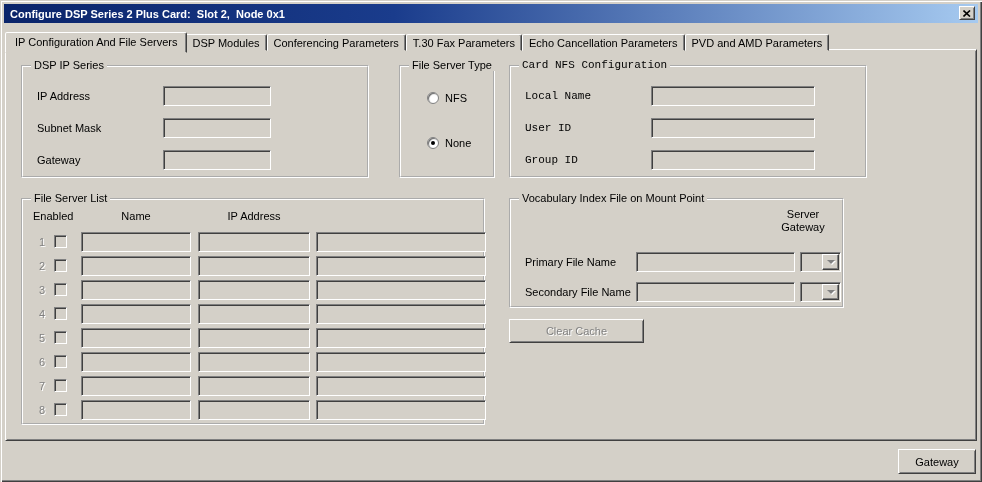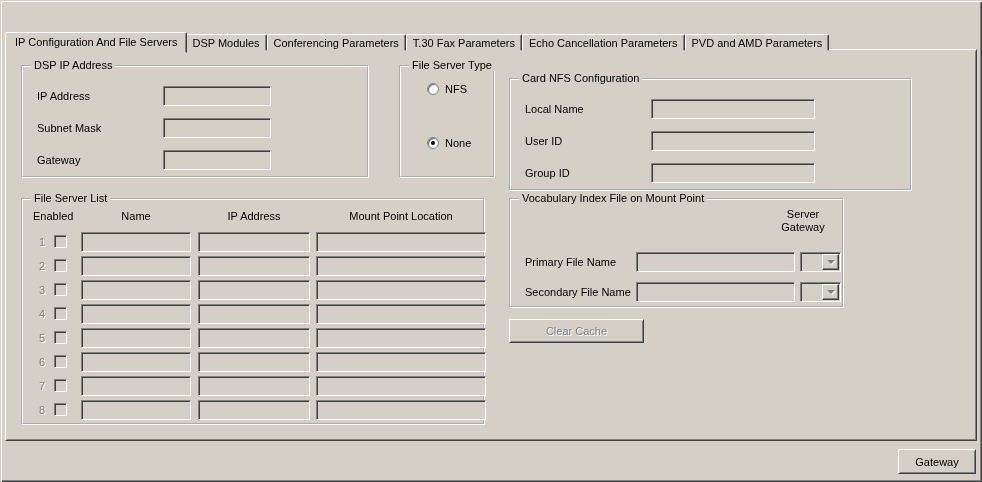--- a/index.html
+++ b/index.html
@@ -110,20 +110,29 @@
     position:absolute; right:12px; top:8px; width:54px; text-align:center;
     line-height:13px;
   }
   .hdr { position:absolute; text-align:center; white-space:nowrap; }
 </style>
 </head>
 <body>
 
 <div class="dialog">
 
+  <div class="titlebar">
+    <span>Configure DSP Series 2 Plus Card:  Slot 2,  Node 0x1</span>
+    <div class="close-btn">
+      <svg width="8" height="7" viewBox="0 0 8 7">
+        <line x1="0.5" y1="0.5" x2="7" y2="6.5" stroke="#000" stroke-width="1.6"></line>
+        <line x1="7" y1="0.5" x2="0.5" y2="6.5" stroke="#000" stroke-width="1.6"></line>
+      </svg>
+    </div>
+  </div>
 
   <div class="tabstrip">
     <div class="tab active">
       <span>IP Configuration And File Servers</span>
     </div>
     <div class="tab">
       <span>DSP Modules</span>
     </div>
     <div class="tab">
       <span>Conferencing Parameters</span>
@@ -135,57 +144,56 @@
       <span>Echo Cancellation Parameters</span>
     </div>
     <div class="tab">
       <span>PVD and AMD Parameters</span>
     </div>
   </div>
 
   <div class="pane">
 
     <div class="group" style="left:15px; top:15px; width:348px; height:113px;">
-      <span class="group-title">DSP IP Address</span>
+      <span class="group-title">DSP IP Series</span>
       <span class="lbl" style="left:14px; top:19px;">IP Address</span>
       <div class="edit" style="left:140px; top:19px; width:108px;"></div>
       <span class="lbl" style="left:14px; top:51px;">Subnet Mask</span>
       <div class="edit" style="left:140px; top:51px; width:108px;"></div>
       <span class="lbl" style="left:14px; top:83px;">Gateway</span>
       <div class="edit" style="left:140px; top:83px; width:108px;"></div>
     </div>
 
     <div class="group" style="left:393px; top:15px; width:96px; height:113px;">
       <span class="group-title">File Server Type</span>
-      <div class="radio-row" style="left:26px; top:16px;justify-content:space-between;">
+      <div class="radio-row" style="left:26px; top:25px;justify-content:space-between;">
         <span class="radio"></span>
         <span>NFS</span>
       </div>
       <div class="radio-row" style="left:26px; top:70px;">
         <span class="radio checked"></span>
         <span>None</span>
       </div>
     </div>
 
-    <div class="group" style="left:503px; top:28px; width:403px; height:113px;">
+    <div class="group" style="left:503px; top:15px; width:358px; height:113px;font-family:Liberation Mono, monospace;">
       <span class="group-title">Card NFS Configuration</span>
       <span class="lbl" style="left:14px; top:19px;">Local Name</span>
       <div class="edit" style="left:140px; top:19px; width:164px;"></div>
       <span class="lbl" style="left:14px; top:51px;">User ID</span>
       <div class="edit" style="left:140px; top:51px; width:164px;"></div>
       <span class="lbl" style="left:14px; top:83px;">Group ID</span>
       <div class="edit" style="left:140px; top:83px; width:164px;"></div>
     </div>
 
     <div class="group" style="left:15px; top:148px; width:464px; height:227px;">
       <span class="group-title">File Server List</span>
       <span class="hdr" style="left:10px; top:10px;">Enabled</span>
       <span class="hdr" style="left:58px; top:10px; width:110px;">Name</span>
       <span class="hdr" style="left:175px; top:10px; width:112px;">IP Address</span>
-      <span class="hdr" style="left:293px; top:10px; width:170px;">Mount Point Location</span>
       <div id="fsl-rows">
           <div>
             <span class="rownum" style="left:6px; top:32px;">1</span>
             <span class="checkbox" style="left:31px; top:35px;"></span>
             <div class="edit" style="left:58px; top:32px; width:110px;"></div>
             <div class="edit" style="left:175px; top:32px; width:112px;"></div>
             <div class="edit" style="left:293px; top:32px; width:170px;"></div>
           </div>
           <div>
             <span class="rownum" style="left:6px; top:56px;">2</span>

